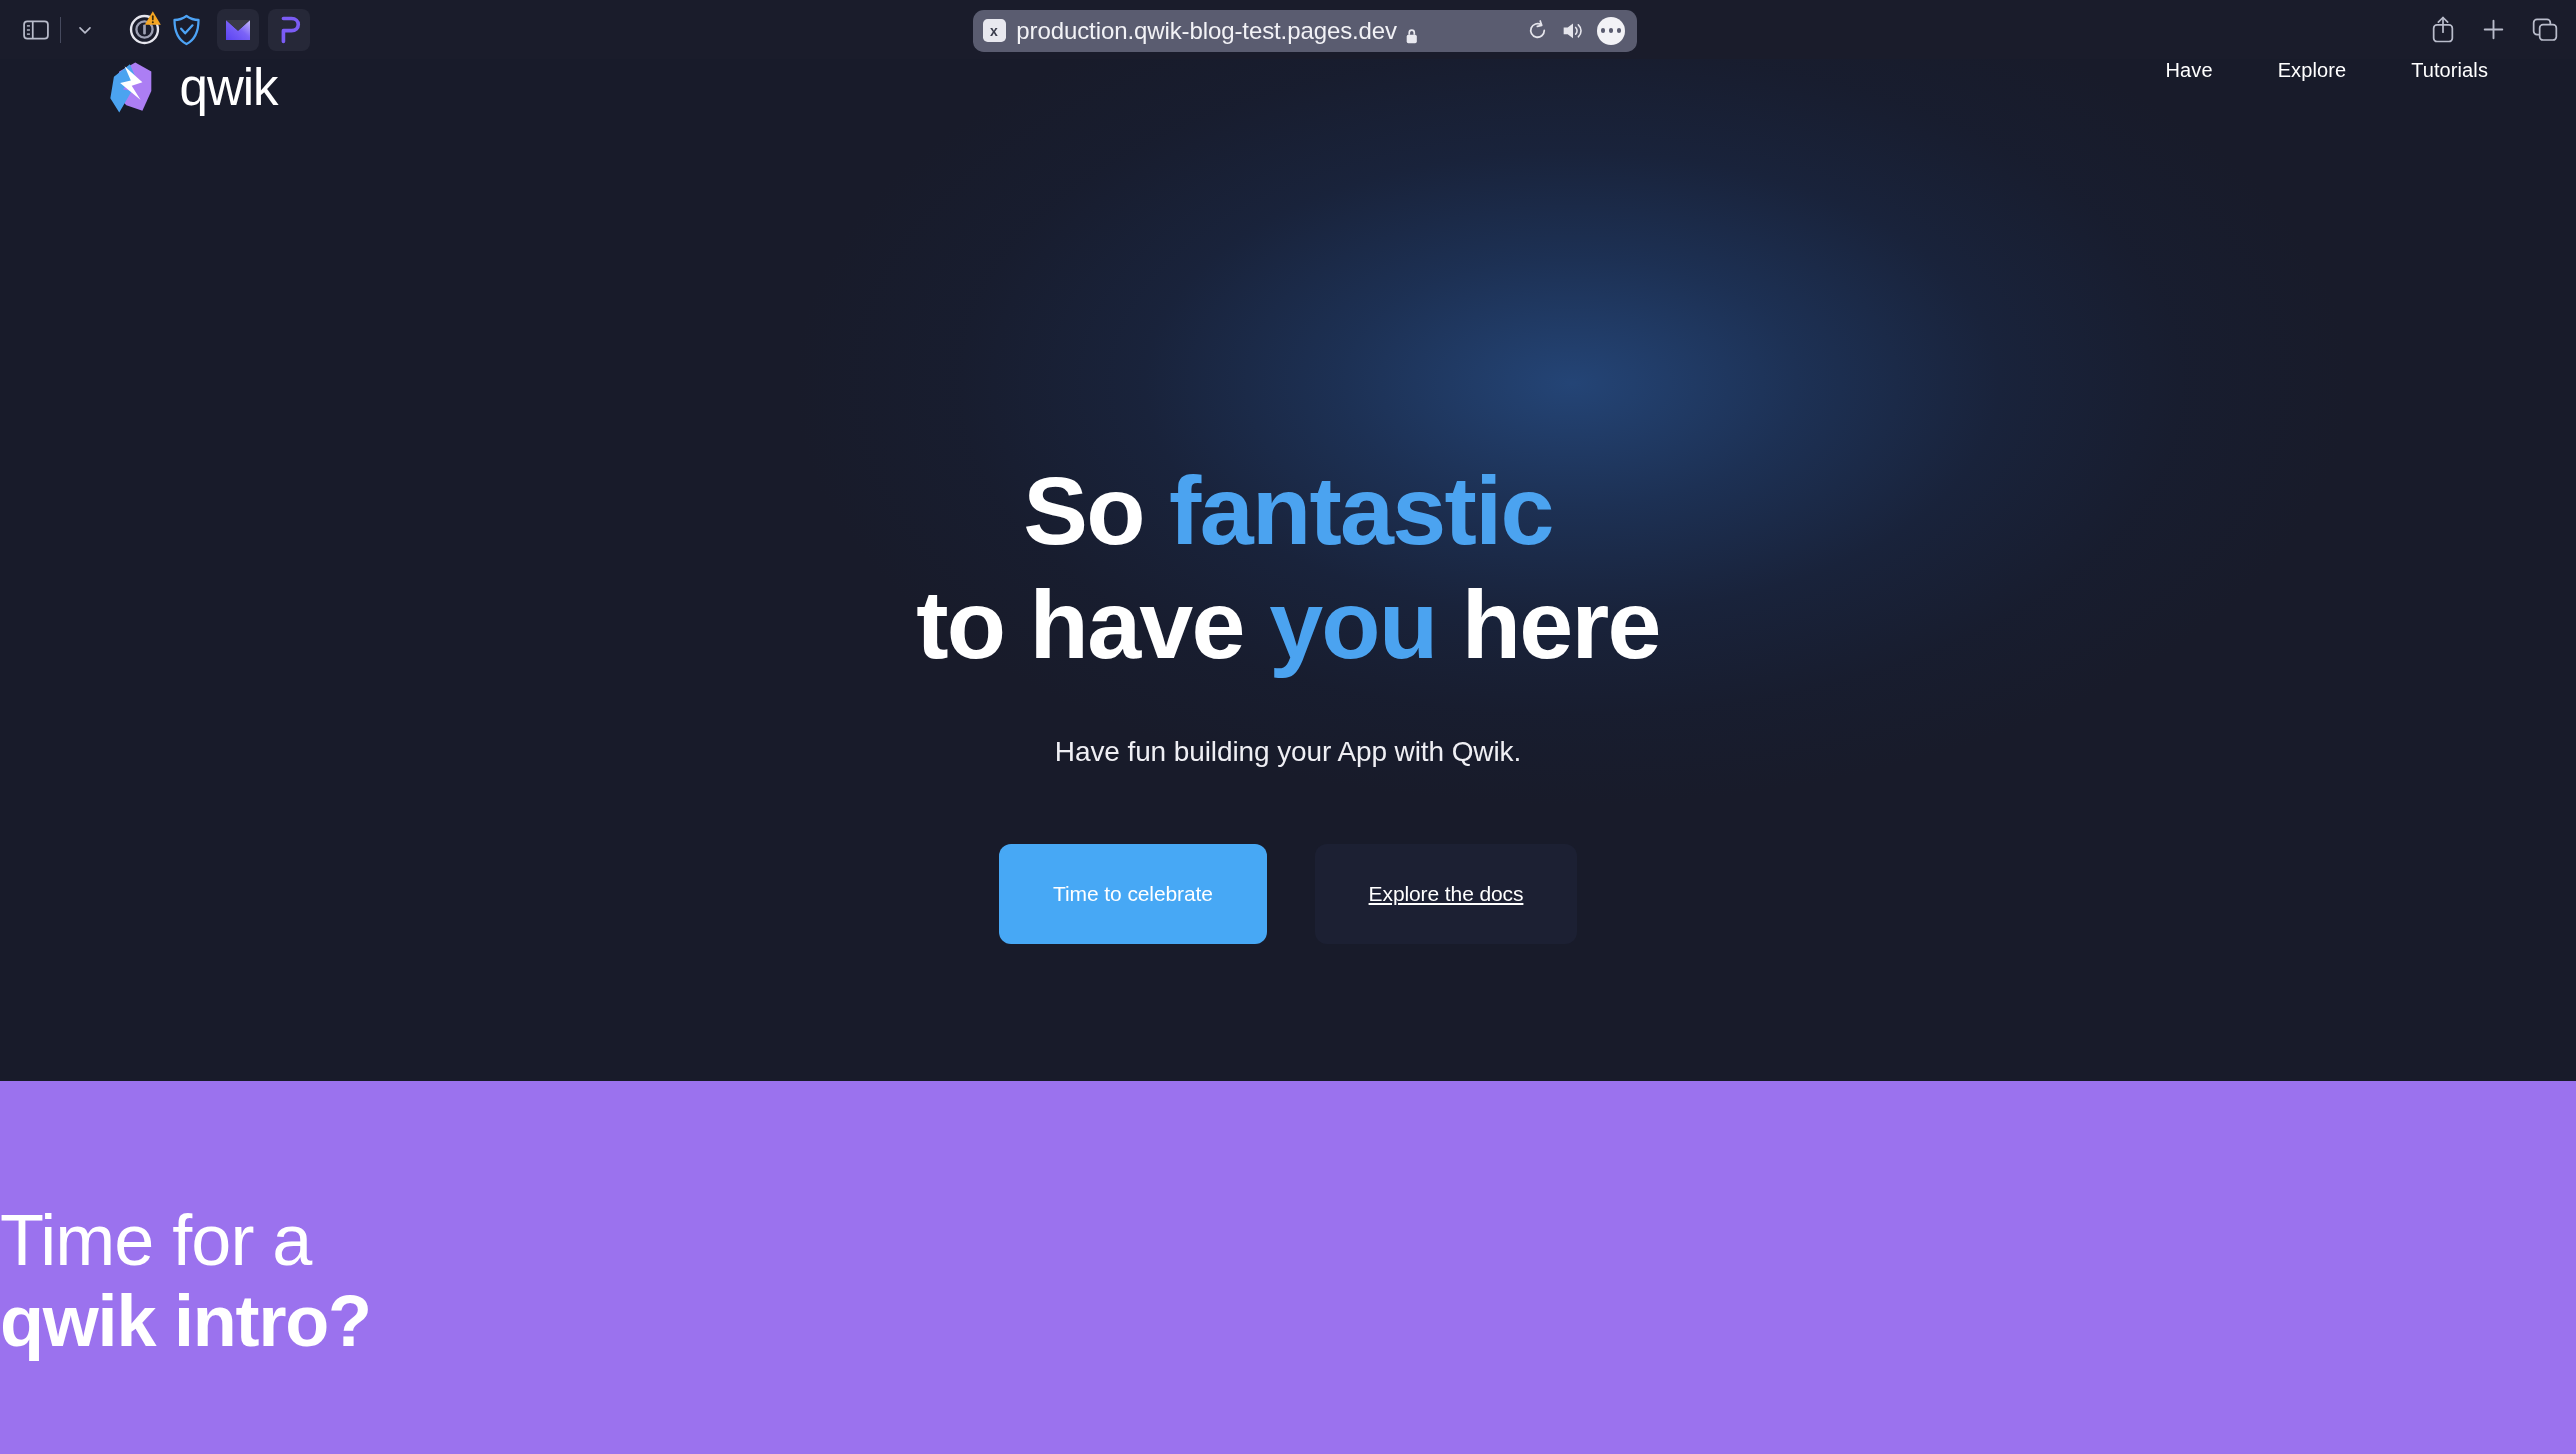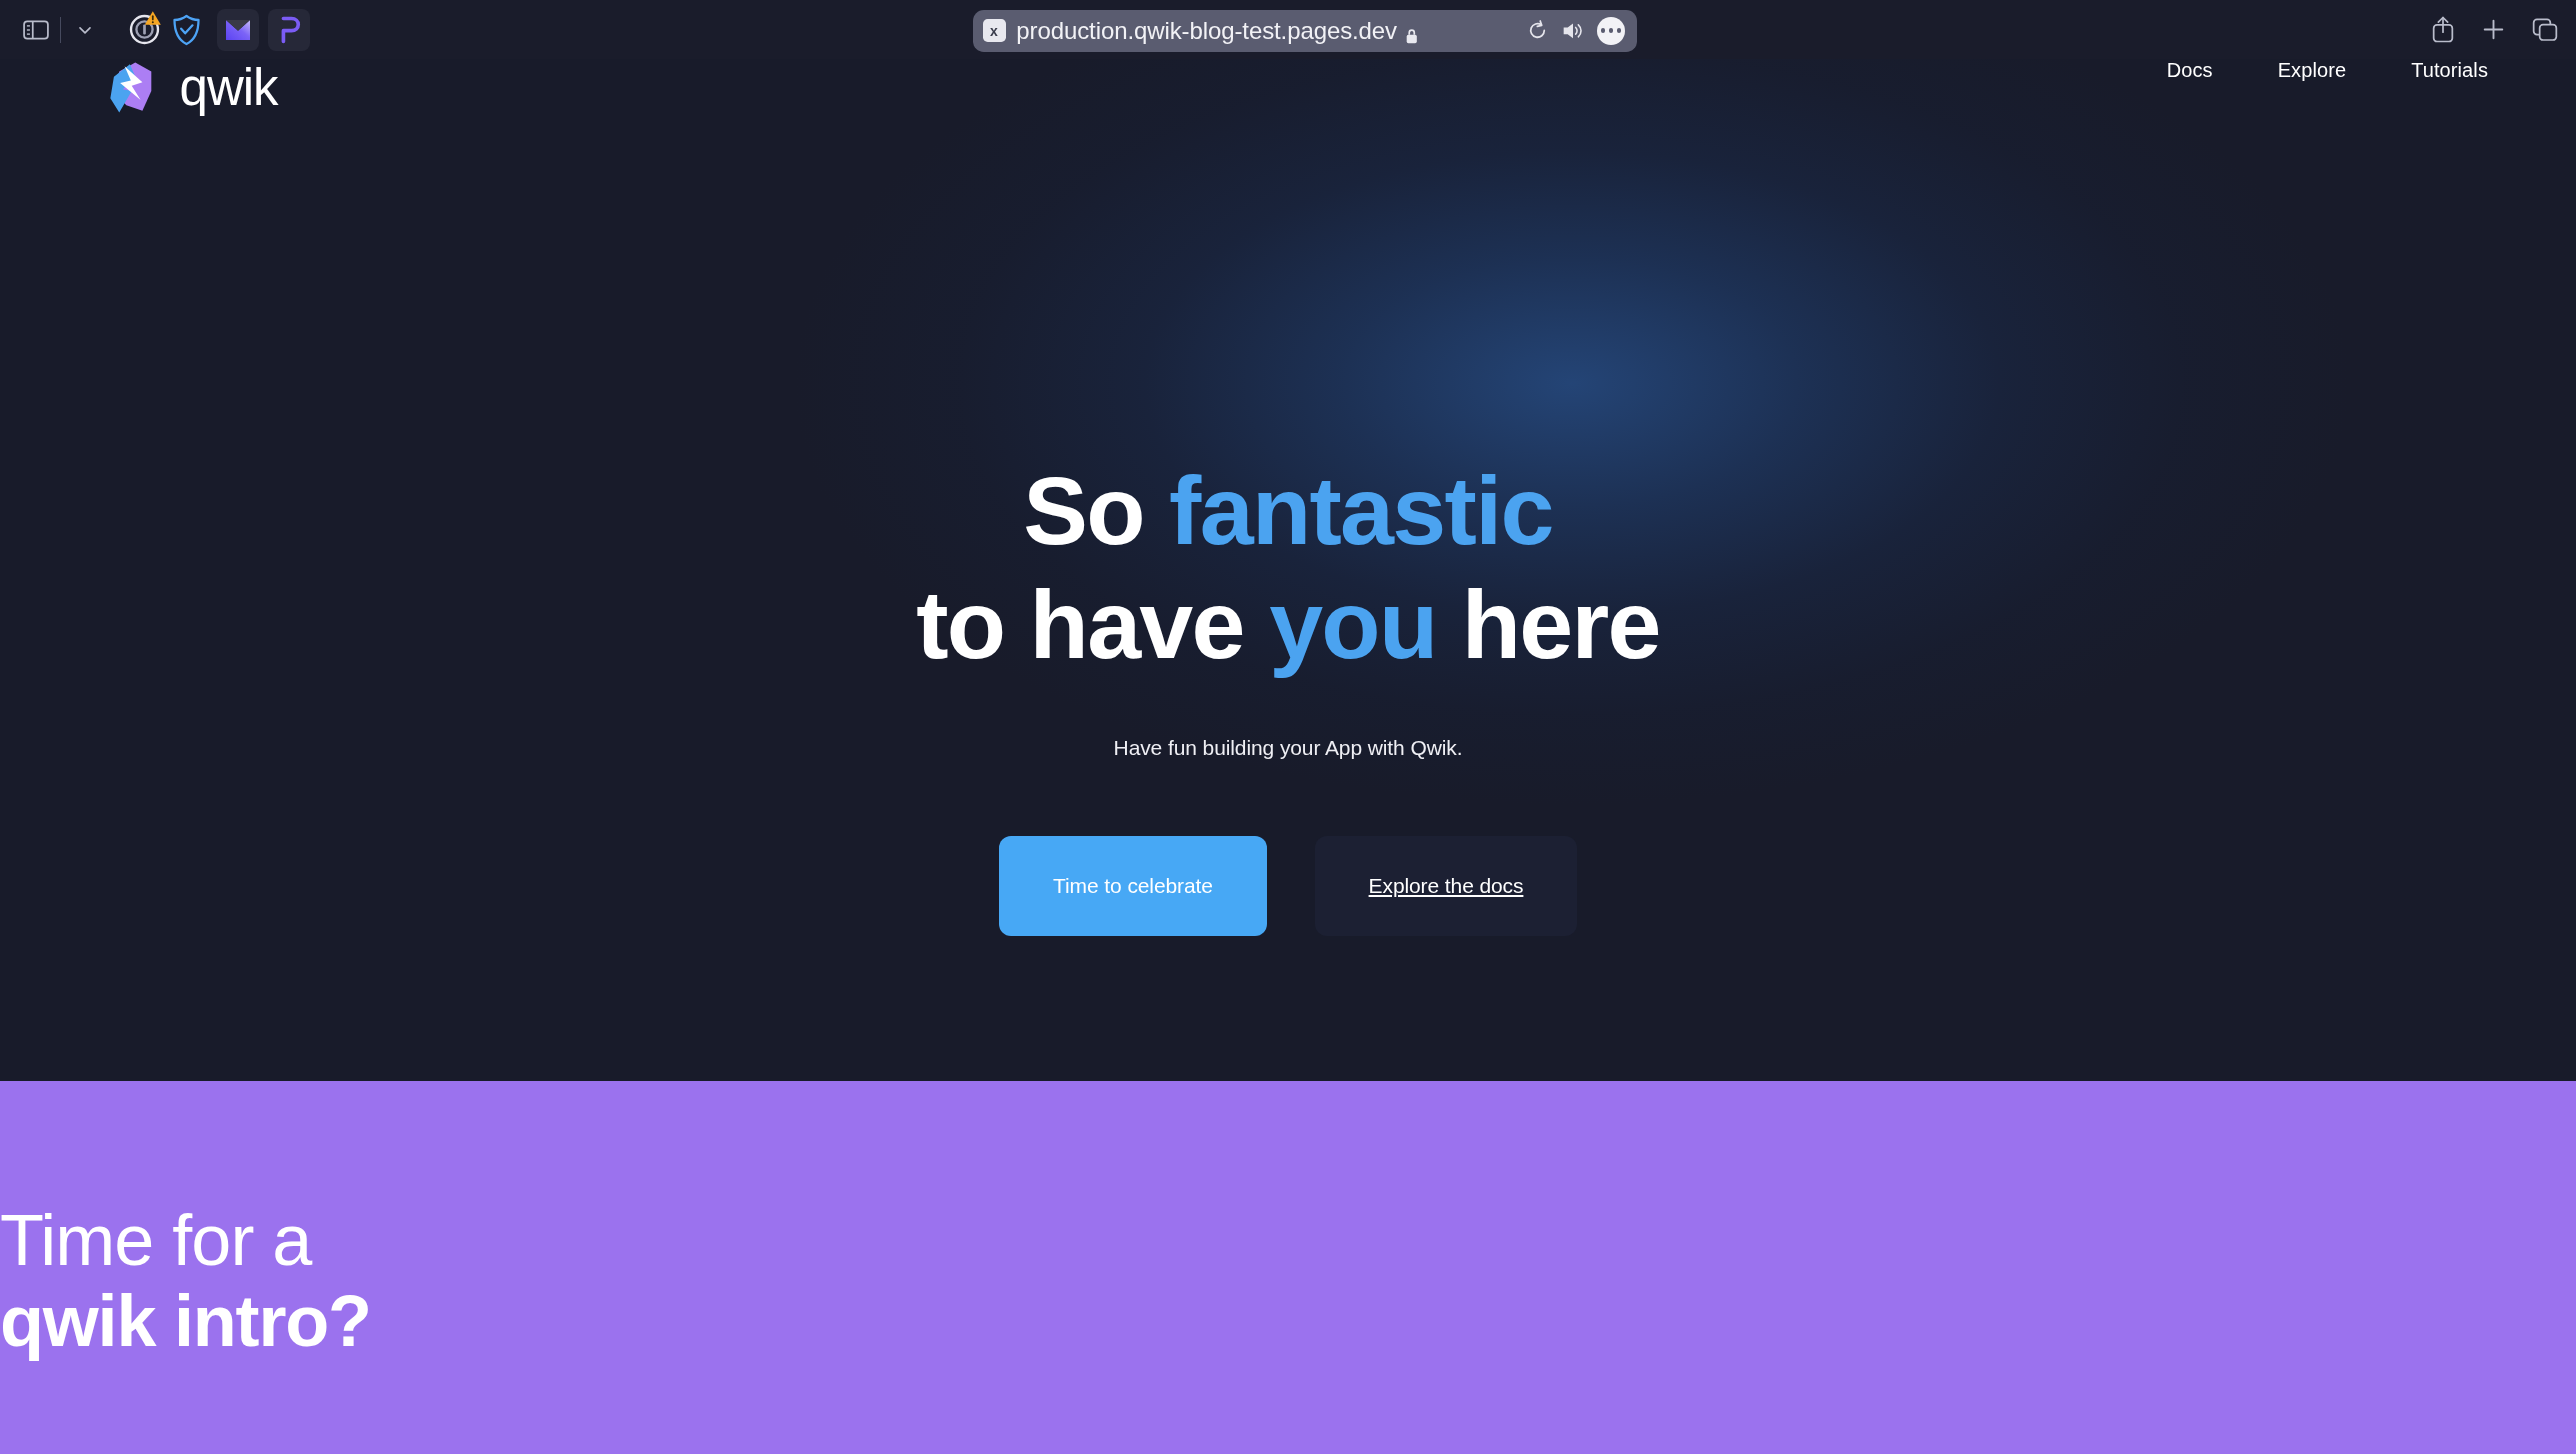--- a/index.html
+++ b/index.html
@@ -139,21 +139,21 @@
   .headline{
     font-size:97px;
     font-weight:bold;
     color:#FFFFFF;
     line-height:1.18;
     letter-spacing:-1.7px;
   }
   .headline .hl{ color:#4BA3F0; }
   .subtitle{
     margin-top:53px;
-    font-size:21px;
+    font-size:28px;
     color:#EFEFF4;
     letter-spacing:-0.1px;
   }
   .cta-row{
     margin-top:76px;
     display:flex;justify-content:center;align-items:center;
     gap:48px;
   }
   .btn{
     font-size:21px;
@@ -325,21 +325,21 @@
     <header class="site-header">
       <div class="logo">
         <svg class="logo-mark" viewBox="0 0 64 64">
           <path d="M16 14 L34 4 L52 14 L52 36 L42 58 L24 52 L10 38 Z" fill="#AC7EF4"></path>
           <path d="M10 20 L28 6 L34 20 L20 34 L30 36 L16 60 L6 44 Z" fill="#4BA3F0"></path>
           <path d="M22 8 L42 26 L30 30 L40 46 L17 27 L29 24 Z" fill="#FFFFFF"></path>
         </svg>
         <span class="logo-text">qwik</span>
       </div>
       <nav class="nav">
-        <a href="#">Docs</a>
+        <a href="#">Have</a>
         <a href="#">Explore</a>
         <a href="#">Tutorials</a>
       </nav>
     </header>
 
     <div class="hero-body">
       <h1 class="headline">
         <div><span>So </span><span class="hl">fantastic</span></div>
         <div><span>to have </span><span class="hl">you</span><span> here</span></div>
       </h1>

